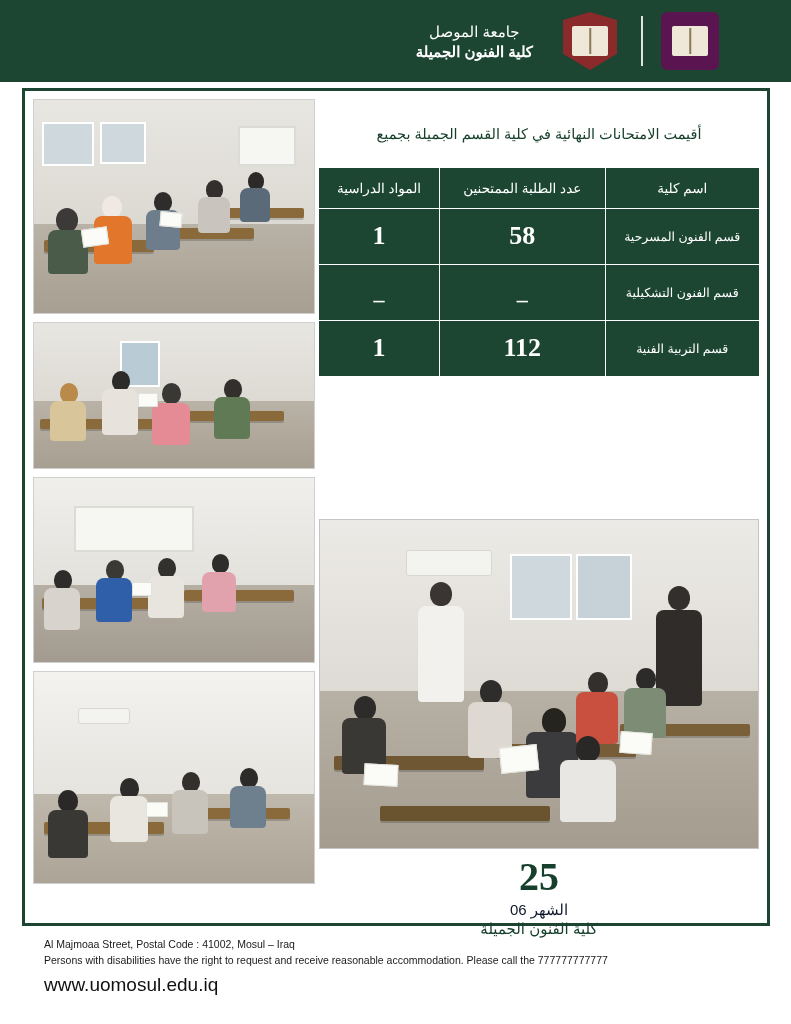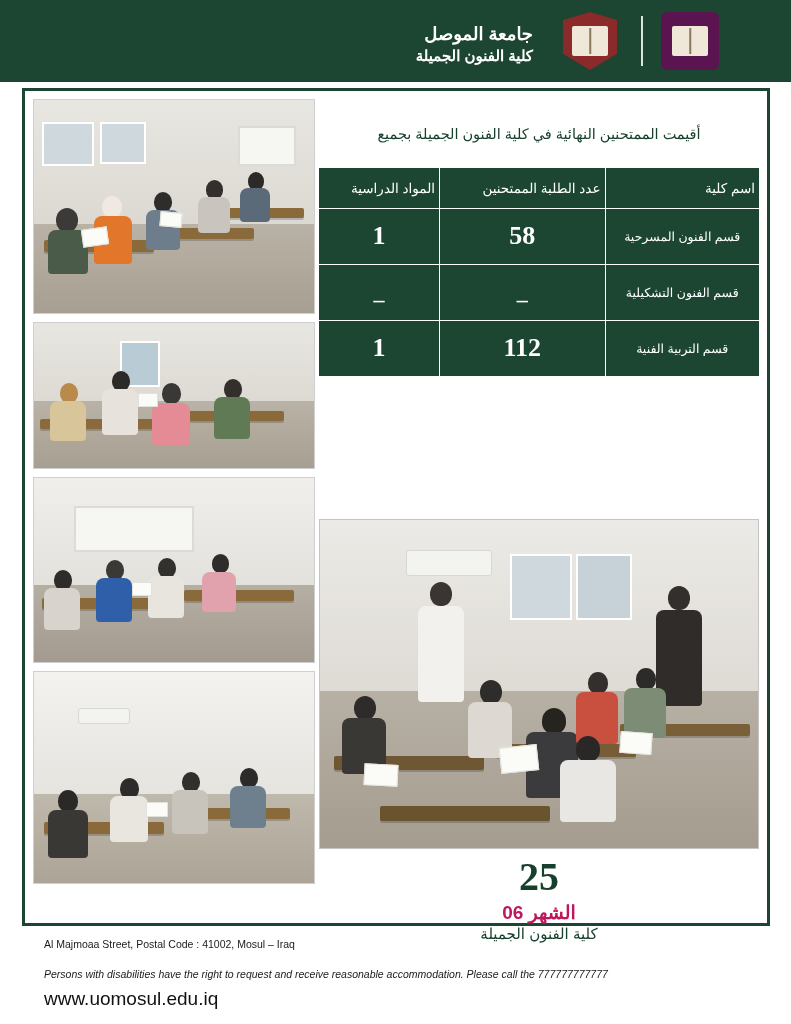--- a/index.html
+++ b/index.html
@@ -30,21 +30,21 @@
     margin-right: 0;
     margin-left: 0;
     padding-right: 0;
     text-align: right;
     color: #ffffff;
     line-height: 1.35;
     position: absolute;
     right: 258px;
     top: 22px;
   }
-  .header-titles .l1 { font-size: 18px; font-weight: bold; }
+  .header-titles .l1 { font-size: 15px; font-weight: normal; text-align: center; }
   .header-titles .l2 { font-size: 15px; font-weight: bold; }
 
   .logo-wrap {
     position: absolute;
     top: 11px;
     display: flex;
     align-items: center;
     gap: 0;
   }
   .logo-uni { right: 172px; }
@@ -166,21 +166,20 @@
   }
   th, td {
     border: 1.5px solid #ffffff;
     text-align: center;
     vertical-align: middle;
   }
   thead th {
     font-size: 13.5px;
     font-weight: normal;
     padding: 12px 4px;
-    text-align: right;
   }
   tbody td.dept {
     font-size: 12.5px;
     padding: 20px 8px;
     width: 35%;
   }
   tbody td.num {
     font-size: 26px;
     font-weight: bold;
     padding: 6px 4px;
@@ -218,23 +217,23 @@
     color: #17402c;
   }
   .event .day {
     font-size: 40px;
     font-weight: bold;
     font-family: "Liberation Serif", serif;
     line-height: 1;
     color: #17402c;
   }
   .event .month {
-    font-size: 19px;
-    font-weight: bold;
-    color: #be185d;
+    font-size: 15px;
+    font-weight: normal;
+    color: #0f172a;
     margin-top: 4px;
   }
   .event .time {
     font-size: 15px;
     margin-top: 3px;
   }
   .event .place {
     font-size: 15px;
     margin-top: 1px;
   }
@@ -243,21 +242,21 @@
   .footer {
     position: absolute;
     left: 44px;
     top: 938px;
     width: 706px;
     direction: ltr;
     text-align: left;
     color: #1a1a1a;
   }
   .footer .addr { font-size: 10.5px; }
-  .footer .acc { font-size: 10.5px; margin-top: 18px; font-style: italic; }
+  .footer .acc { font-size: 10.5px; margin-top: 4px; }
   .footer .web {
     font-size: 19px;
     margin-top: 8px;
     color: #111;
   }
 </style>
 </head>
 <body>
 
 <div class="page">
@@ -376,21 +375,21 @@
           <div class="paper" style="left:112px;top:130px;width:22px;height:15px;"></div>
         </div>
       </div>
 
     </div>
 
     <div class="right-panel">
 
 
       <div class="intro">
-        <div>أقيمت الممتحنين النهائية في كلية الفنون الجميلة بجميع</div>
+        <div>أقيمت الامتحانات النهائية في كلية القسم الجميلة بجميع</div>
       </div>
 
       <div class="table-box">
         <table>
           <thead>
             <tr>
               <th>اسم كلية</th>
               <th>عدد الطلبة الممتحنين</th>
               <th>المواد الدراسية</th>
             </tr>

